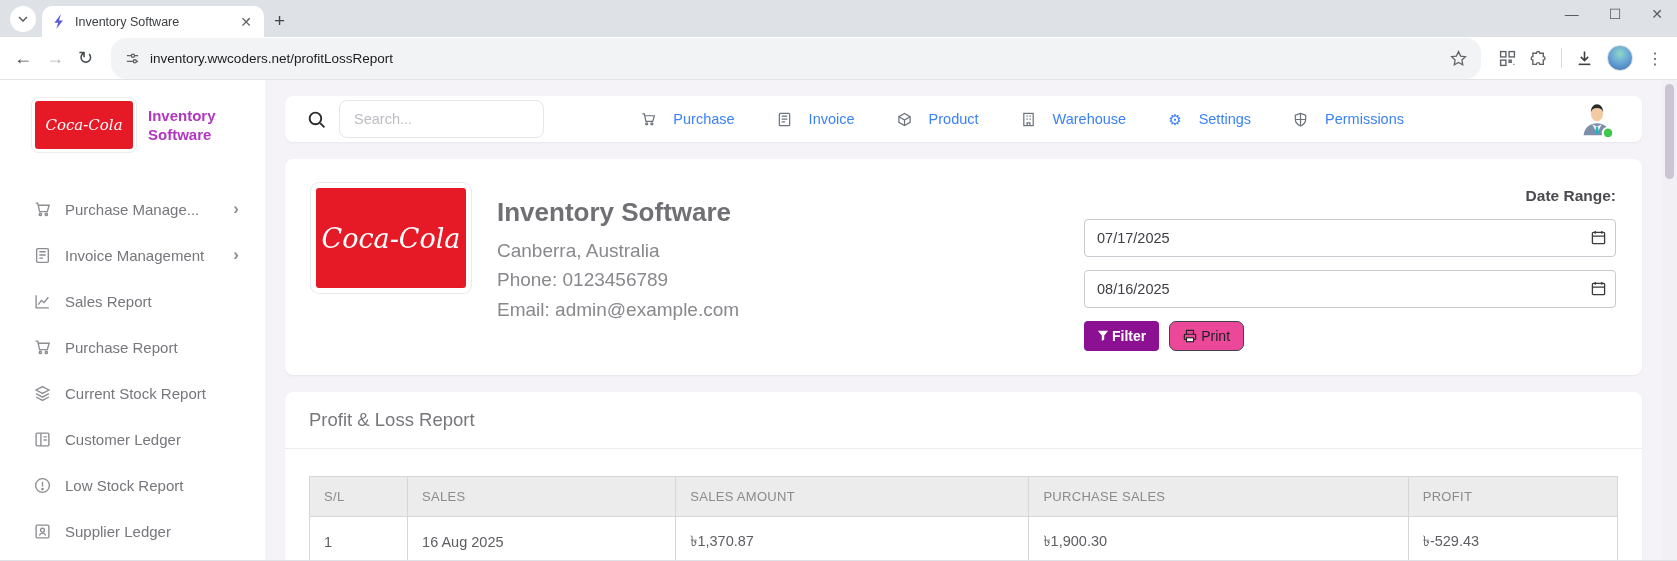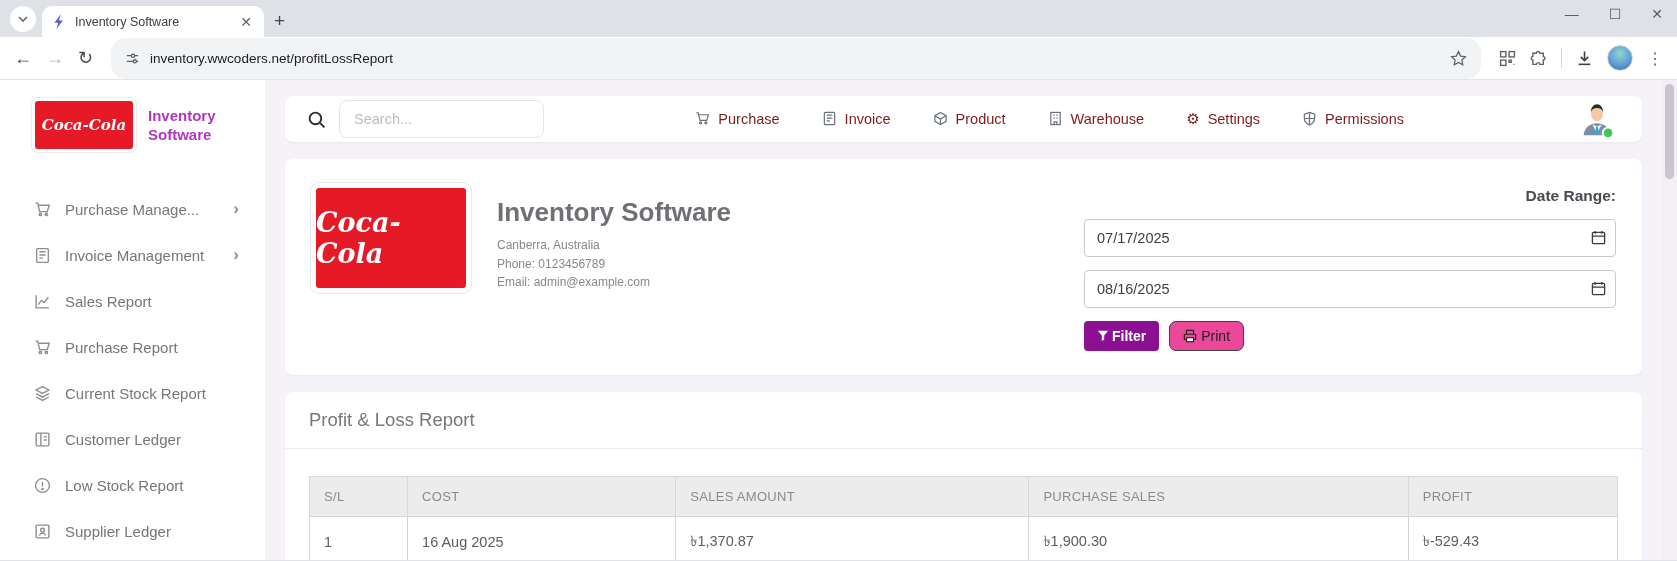--- a/index.html
+++ b/index.html
@@ -32,51 +32,51 @@
     border:1px solid #d8dadd; cursor:pointer; }
   .kebab { font-size:16px; color:#5f6368; cursor:pointer; }
 
   
   .page { display:flex; height:480px; background:#f5f3f8; }
 
   .sidebar { width:265px; background:#fff; flex-shrink:0; }
   .brand-row { display:flex; align-items:center; gap:12px; margin:18px 16px 8px 32px; }
   .logo-box { width:104px; height:54px; background:#e61a27; border-radius:6px; border:3px solid #fff;
     box-shadow:0 0 0 1px #ececec; display:flex; align-items:center; justify-content:center; }
-  .logo-script { color:#fff; font-family:"DejaVu Serif", serif; font-style:italic; font-weight:bold; }
+  .logo-script { color:#fff; font-family:"DejaVu Serif", serif; font-style:italic; font-weight:normal; }
   .logo-box .logo-script { font-size:15px; }
   .brand-name { font-size:15px; font-weight:bold; color:#b136c1; line-height:1.3; }
   .menu { margin-top:34px; }
   .menu-item { display:flex; align-items:center; gap:14px; padding:0 26px 0 34px; height:46px;
     color:#76767c; font-size:15px; cursor:pointer; }
   .menu-item svg { width:17px; height:17px; color:#8d8d93; flex-shrink:0; }
   .menu-item .chev { margin-left:auto; color:#8d8d93; font-size:17px; font-weight:bold; }
 
   .main { flex:1; padding:16px 20px 0 20px; display:flex; flex-direction:column; gap:17px; overflow:hidden; }
   .card { background:#fff; border-radius:8px; box-shadow:0 1px 2px rgba(40,40,60,.06); }
 
   .topcard { height:58px; display:flex; align-items:center; padding:0 22px; }
   .search-wrap { display:flex; align-items:center; gap:13px; }
   .search-input { width:205px; height:38px; border:1px solid #e6e6ea; border-radius:8px; padding:0 14px;
     font-size:14.5px; color:#444; outline:none; font-family:"Liberation Sans",sans-serif; }
   .search-input::placeholder { color:#bcbcc2; }
   .topnav { display:flex; gap:42px; margin-left:auto; margin-right:170px; }
-  .topnav a { display:flex; align-items:flex-start; gap:8px; color:#7f1d1d; font-size:14.5px;
+  .topnav a { display:flex; align-items:center; gap:17px; color:#3b82f6; font-size:14.5px;
     text-decoration:none; cursor:pointer; white-space:nowrap; }
   .topnav svg { width:15px; height:15px; color:#6b727b; }
   .gear-glyph { font-size:15px; line-height:1; }
   .user-avatar { width:46px; height:46px; flex-shrink:0; cursor:pointer; }
 
   .companycard { display:flex; justify-content:space-between; padding:24px 26px; }
   .company-left { display:flex; gap:26px; }
   .company-logo { width:160px; height:110px; background:#e61a27; border-radius:8px; border:5px solid #fff;
     box-shadow:0 0 0 1px #e9e9ec; display:flex; align-items:center; justify-content:center; }
   .company-logo .logo-script { font-size:27px; }
   .company-name { font-size:26px; font-weight:bold; color:#6f6f74; margin:14px 0 8px; }
-  .company-line { font-size:12px; color:#88888d; line-height:1.55; }
+  .company-line { font-size:19px; color:#88888d; line-height:1.55; }
   .filterbox { width:532px; padding-top:4px; }
   .filter-label { font-size:15.5px; font-weight:bold; color:#4a4a51; margin-bottom:14px;text-align:right; }
   .date-wrap { position:relative; margin-bottom:13px; }
   .date-input { width:100%; height:38px; border:1px solid #c9c9cf; border-radius:4px; padding:0 36px 0 12px;
     font-size:14.5px; color:#3d3d44; font-family:"Liberation Sans",sans-serif; outline:none; }
   .cal-icon { position:absolute; right:10px; top:11px; }
   .btn-row { display:flex; gap:10px; margin-top:2px; }
   .btn-filter { display:flex; align-items:center; gap:3px; background:#8b1092; color:#fff; border:none;
     border-radius:4px; padding:6px 13px; font-size:14px; font-weight:bold; cursor:pointer;
     font-family:"Liberation Sans",sans-serif; }
@@ -349,21 +349,21 @@
       </div>
     </div>
 
     <div class="card reportcard">
       <div class="report-title">Profit &amp; Loss Report</div>
       <div class="table-wrap">
         <table>
           <thead>
             <tr>
               <th class="col-sl">S/L</th>
-              <th class="col-date">COST</th>
+              <th class="col-date">SALES</th>
               <th class="col-sales">SALES AMOUNT</th>
               <th class="col-cost">PURCHASE SALES</th>
               <th class="col-profit">PROFIT</th>
             </tr>
           </thead>
           <tbody>
             <tr>
               <td>1</td>
               <td>16 Aug 2025</td>
               <td>৳1,370.87</td>

